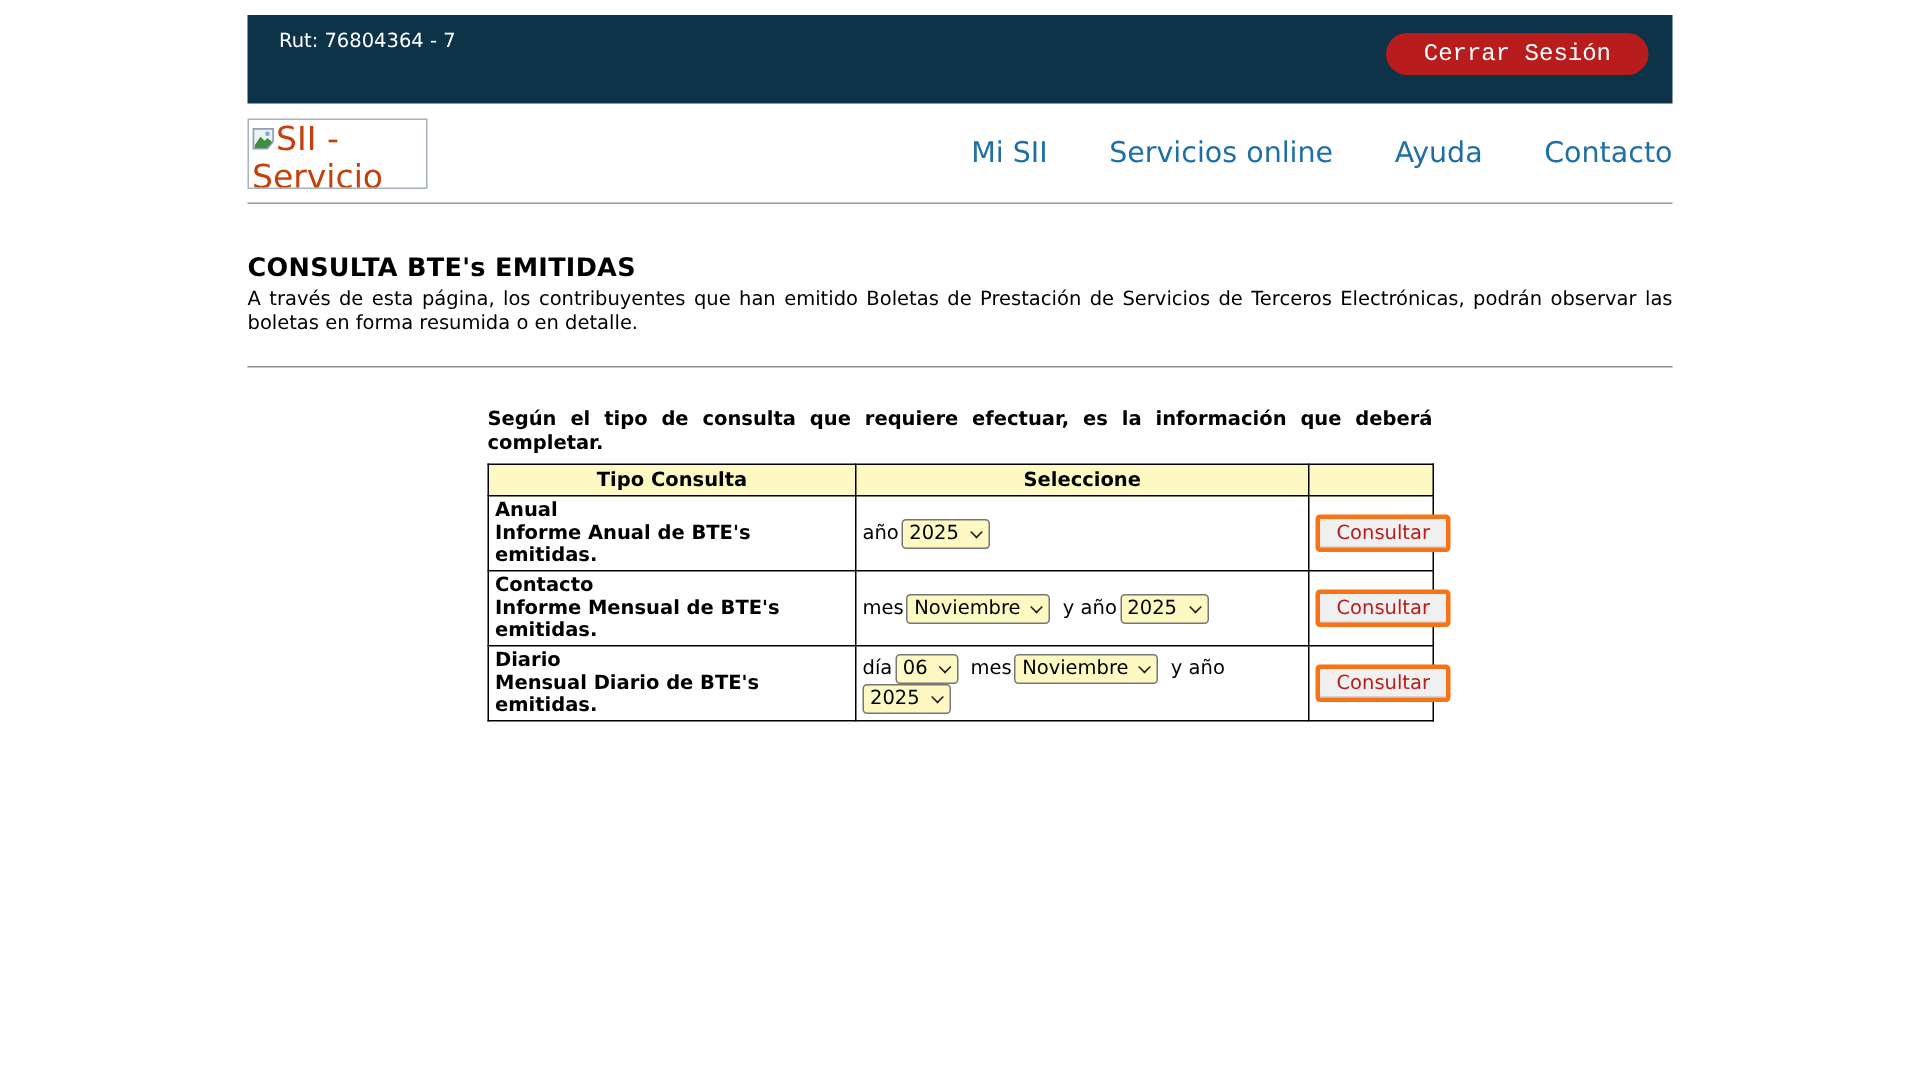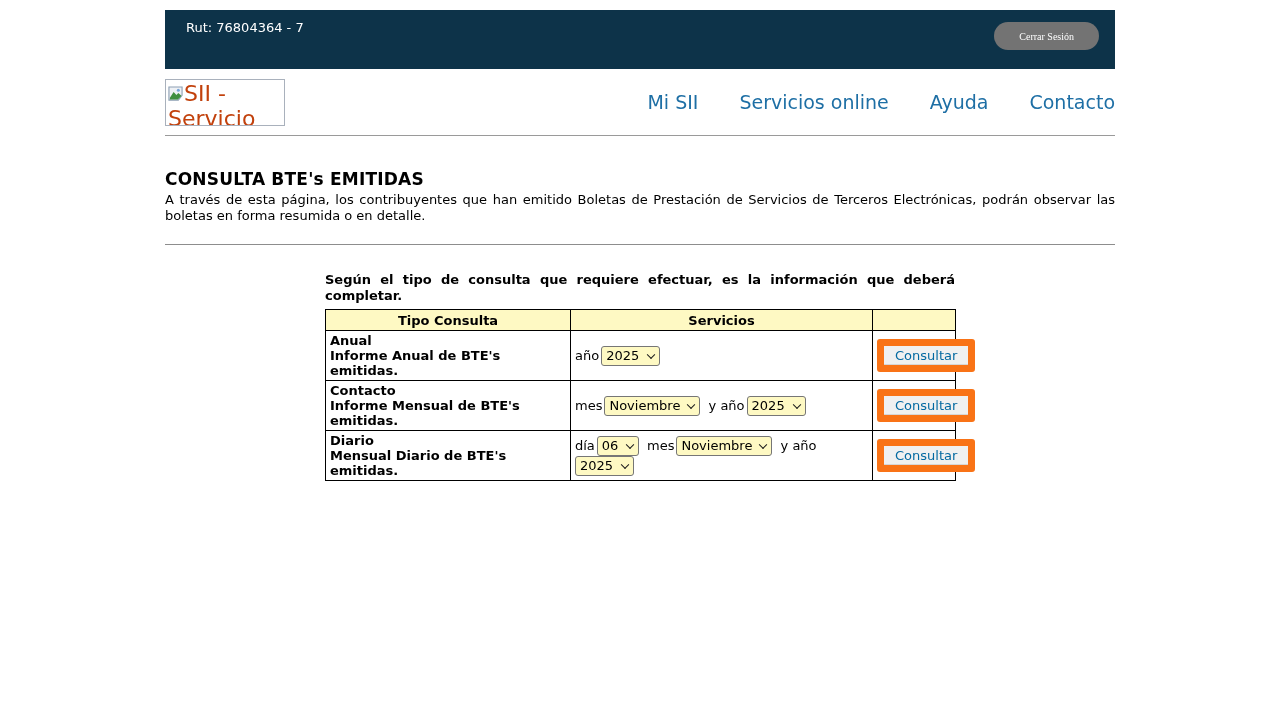--- a/index.html
+++ b/index.html
@@ -26,24 +26,24 @@
     top: 10px;
     color: #ffffff;
     font-size: 13px;
   }
   .logout-btn {
     position: absolute;
     right: 16px;
     top: 12px;
     height: 28px;
     padding: 0 25px;
-    background: #737373;
+    background: #b91c1c;
     color: #fff;
-    font-family: Liberation Serif, serif;
-    font-size: 10px;
+    font-family: Liberation Mono, monospace;
+    font-size: 16px;
     border: none;
     border-radius: 14px;
     cursor: pointer;
   }
 
   
   .header-row {
     height: 67px;
     border-bottom: 1px solid #9a9a9a;
     display: flex;
@@ -143,23 +143,23 @@
     width: 6px;
     height: 6px;
     border-right: 1.7px solid #1b1b1b;
     border-bottom: 1.7px solid #1b1b1b;
     transform: translateY(-72%) rotate(45deg);
     pointer-events: none;
   }
   .consultar-btn {
     font-family: "DejaVu Sans", "Liberation Sans", sans-serif;
     font-size: 13px;
-    color: #0369a1;
+    color: #b91c1c;
     background: #f0f0f0;
-    border: 7px solid #f97316;
+    border: 3px solid #f97316;
     border-radius: 3px;
     padding: 2px 11px;
     cursor: pointer;
     box-shadow: inset 0 -1px 0 #d6d6d6;
   }
 </style>
 </head>
 <body>
 
 <div class="container">
@@ -189,21 +189,21 @@
   <p class="page-desc">A través de esta página, los contribuyentes que han emitido Boletas de Prestación de Servicios de Terceros Electrónicas, podrán observar las boletas en forma resumida o en detalle.</p>
   <hr class="divider">
 
   <div class="content-block">
     <p class="instruction">Según el tipo de consulta que requiere efectuar, es la información que deberá completar.</p>
 
     <table class="consulta">
       <tbody>
           <tr>
         <th class="col-tipo">Tipo Consulta</th>
-        <th class="col-sel">Servicios</th>
+        <th class="col-sel">Seleccione</th>
         <th class="col-btn"></th>
       </tr>
 
       <tr>
         <td>
           <span class="tipo-name">Anual</span><br>
           <span class="tipo-desc">Informe Anual de BTE's emitidas.</span>
         </td>
         <td>
           <span class="field-label">año</span><span class="sel"><select><option>2025</option></select><span class="chev"></span></span>

